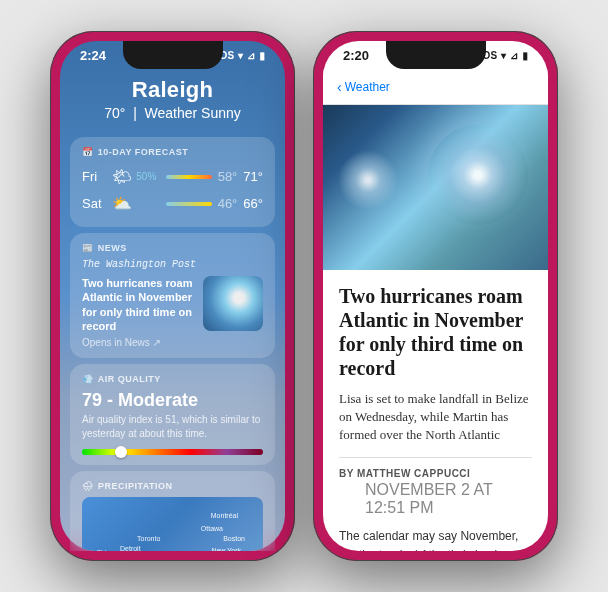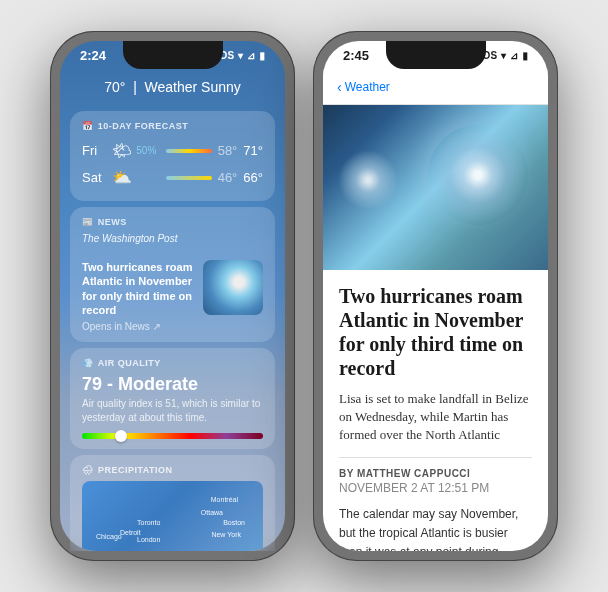--- a/index.html
+++ b/index.html
@@ -18,21 +18,21 @@
       gap: 18px;
       align-items: center;
       justify-content: center;
       padding: 10px;
     }
 
     
     .phone {
       width: 245px;
       height: 530px;
-      background: #737373;
+      background: #be185d;
       border-radius: 44px;
       position: relative;
       box-shadow: 0 20px 60px rgba(0,0,0,0.5), inset 0 0 0 1px #444;
       overflow: hidden;
     }
     .phone-screen {
       position: absolute;
       top: 10px; left: 10px; right: 10px; bottom: 10px;
       border-radius: 36px;
       overflow: hidden;
@@ -122,21 +122,22 @@
       background: rgba(255,255,255,0.18);
       backdrop-filter: blur(10px);
       border-radius: 14px;
       margin: 6px 10px;
       padding: 10px 12px;
     }
     .news-source {
       font-size: 10px;
       font-style: italic;
       color: rgba(255,255,255,0.9);
-      margin-bottom: 16px;
+      margin-bottom: 6px;
+      font-family: Liberation Mono, monospace;
     }
     .news-body { display: flex; gap: 8px; }
     .news-text-block { flex: 1; }
     .news-headline {
       font-size: 11px;
       font-weight: 600;
       color: white;
       line-height: 1.3;
     }
     .news-link { font-size: 10px; color: rgba(255,255,255,0.7); margin-top: 4px; }
@@ -271,23 +272,24 @@
     }
     .article-byline {
       font-size: 10px;
       font-weight: 700;
       color: #555;
       text-transform: uppercase;
       letter-spacing: 0.5px;
       margin-bottom: 2px;
     }
     .article-date {
-      font-size: 12px;
+      font-size: 16px;
       color: #888;
       margin-bottom: 10px;
+      margin-left: 26px;
     }
     .article-text {
       font-size: 12px;
       color: #333;
       line-height: 1.6;
     }
   </style>
 </head>
 <body>
 
@@ -304,20 +306,21 @@
           <span>SOS</span>
           <span>▾</span>
           <span>⊿</span>
           <span>▮</span>
         </div>
       </div>
 
       <div class="weather-content">
 
         <div class="weather-header">
+          <div class="city-name">Raleigh</div>
           <div class="temp-condition">
             <span>70°</span>
             &nbsp;|&nbsp;
             <span>Weather Sunny</span>
           </div>
         </div>
 
         <div class="weather-card">
           <div class="card-title">
             <span>📅</span>
@@ -408,21 +411,21 @@
       </div>
     </div>
   </div>
 
   <div class="phone phone-right">
     <div class="phone-screen">
 
       <div class="notch"></div>
 
       <div class="status-bar article-status-bar" style="color:#1a1a1a;">
-        <span class="time">2:45</span>
+        <span class="time">2:20</span>
         <div class="status-icons" style="color:#1a1a1a;">
           <span>SOS</span>
           <span>▾</span>
           <span>⊿</span>
           <span>▮</span>
         </div>
       </div>
 
       <div class="back-nav">
         <div class="back-btn">

